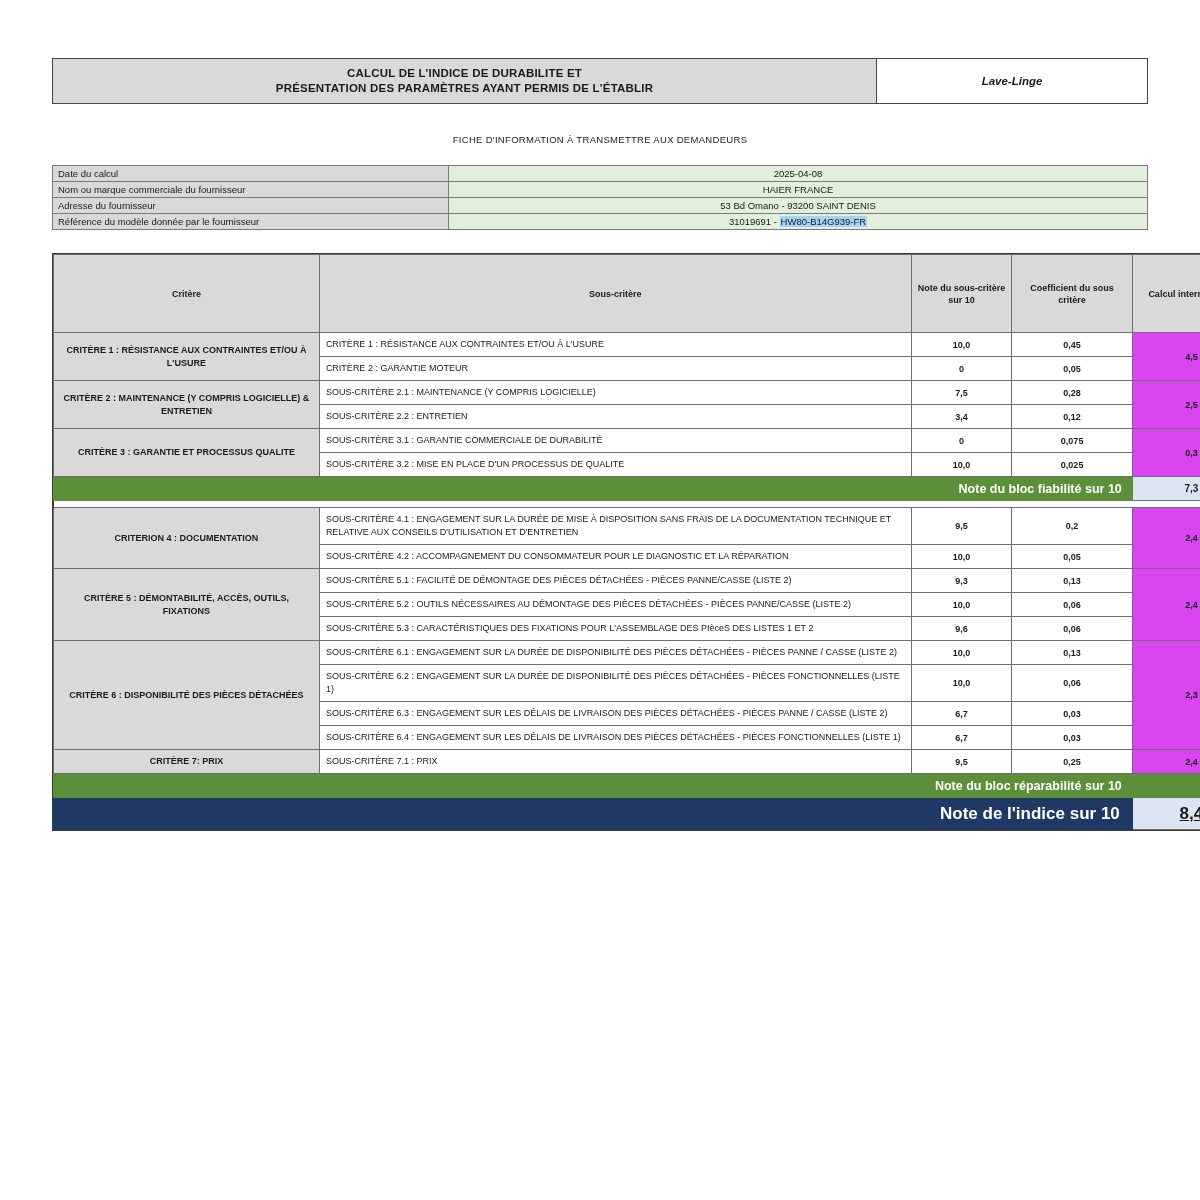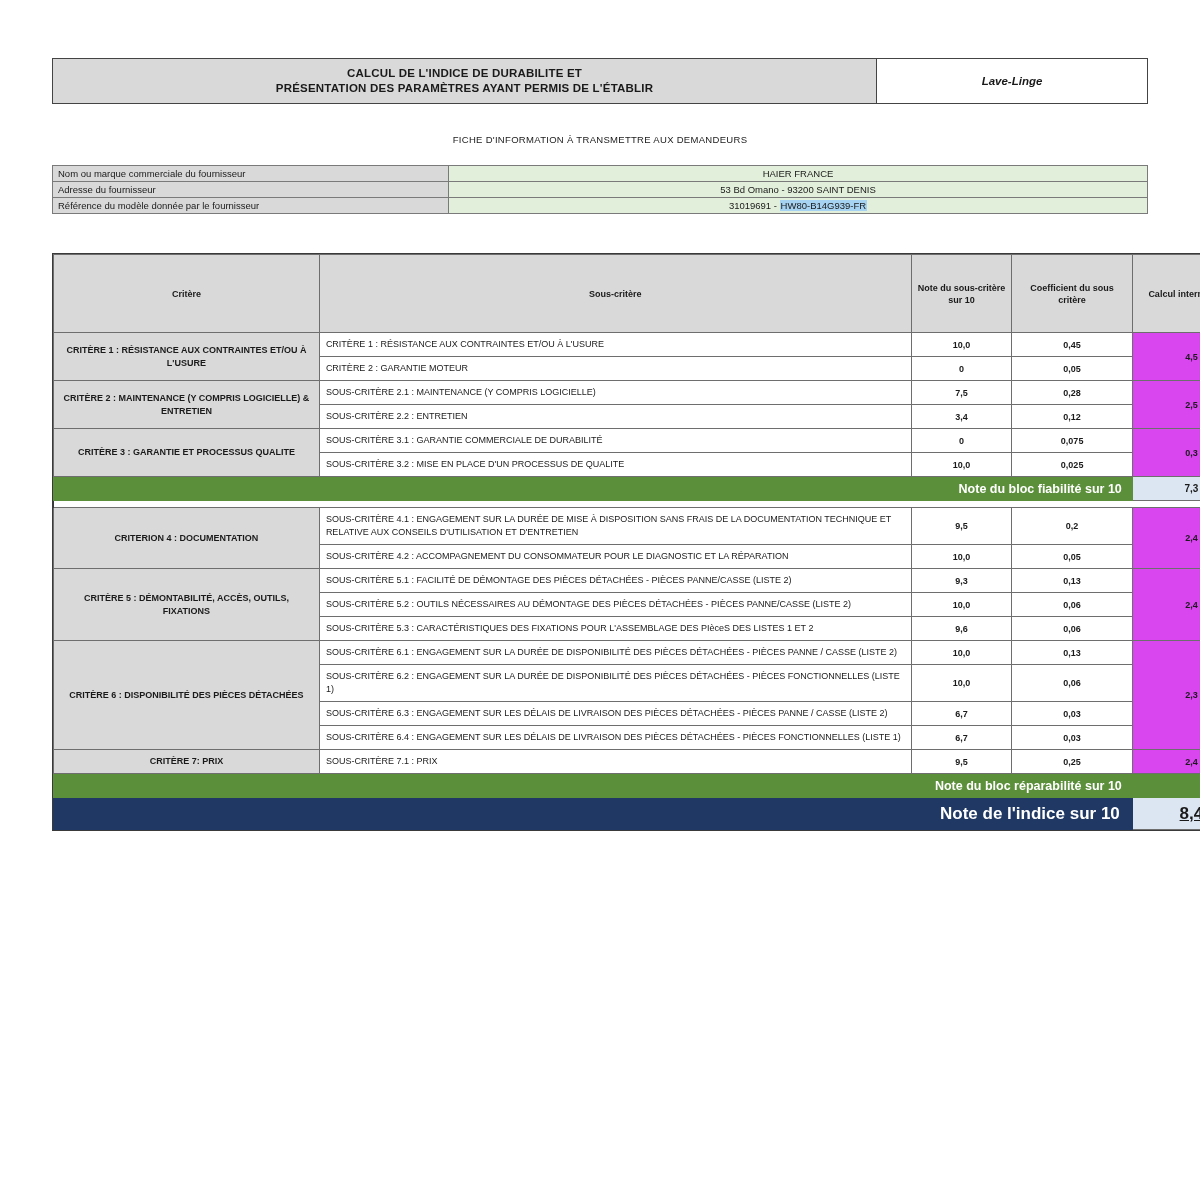--- a/index.html
+++ b/index.html
@@ -233,20 +233,24 @@
       <div>CALCUL DE L'INDICE DE DURABILITE ET</div>
       <div>PRÉSENTATION DES PARAMÈTRES AYANT PERMIS DE L'ÉTABLIR</div>
     </div>
     <div class="title-product">Lave-Linge</div>
   </div>
 
   <div class="subtitle">FICHE D'INFORMATION À TRANSMETTRE AUX DEMANDEURS</div>
 
   <table class="info-table">
     <tbody id="info-body">
+        <tr>
+          <td class="info-label">Date du calcul</td>
+          <td class="info-value">2025-04-08</td>
+        </tr>
         <tr>
           <td class="info-label">Nom ou marque commerciale du fournisseur</td>
           <td class="info-value">HAIER FRANCE</td>
         </tr>
         <tr>
           <td class="info-label">Adresse du fournisseur</td>
           <td class="info-value">53 Bd Omano - 93200 SAINT DENIS</td>
         </tr>
         <tr>
           <td class="info-label">Référence du modèle donnée par le fournisseur</td>

